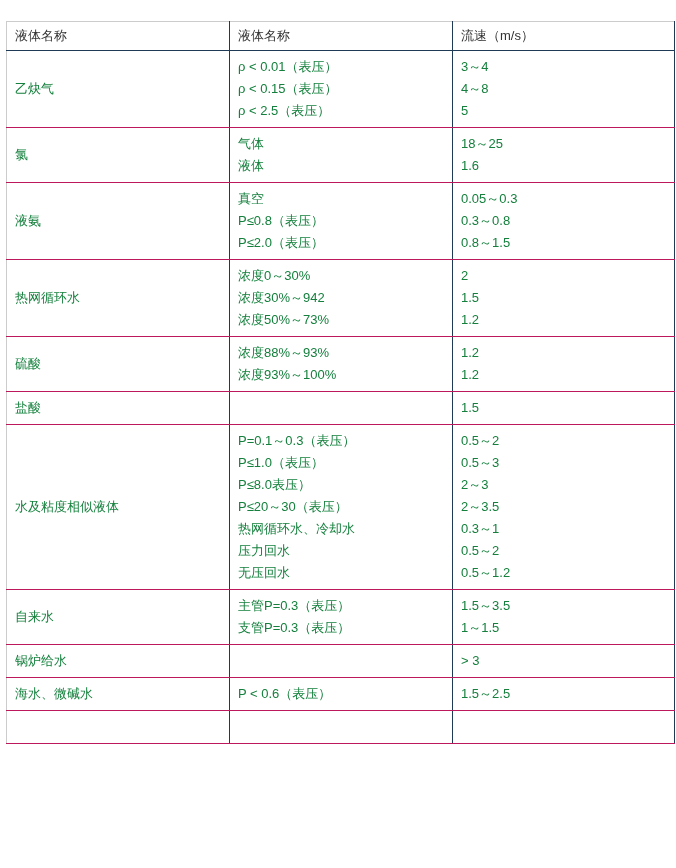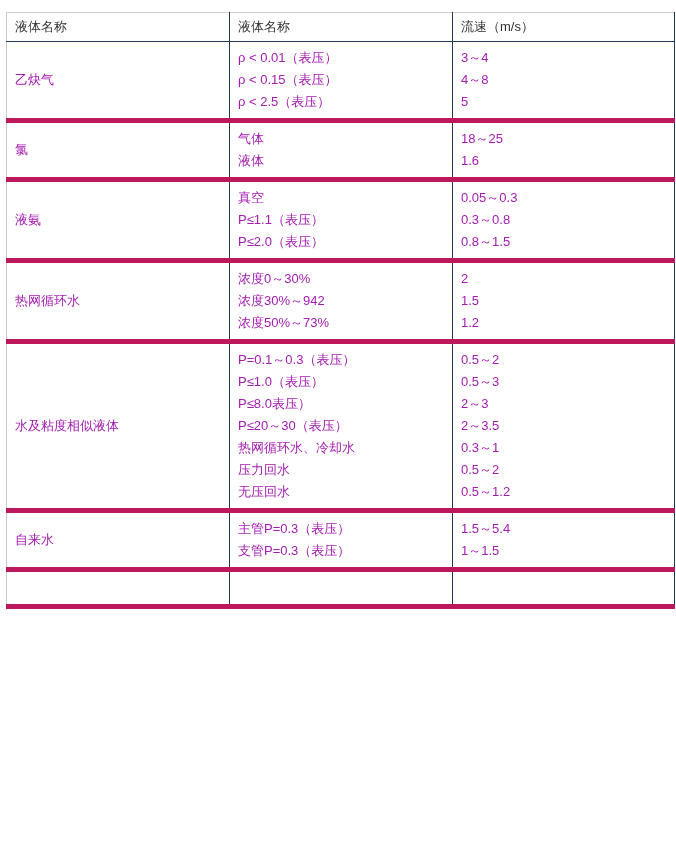--- a/index.html
+++ b/index.html
@@ -10,21 +10,21 @@
   }
   body {
     font-family: "Liberation Sans", "DejaVu Sans", sans-serif;
     color: #333333;
   }
   .page {
     width: 676px;
     height: 868px;
     background: #ffffff;
     box-sizing: border-box;
-    padding: 12px 2px 4px 6px;
+    padding: 21px 2px 4px 6px;
   }
   table.flow-table {
     border-collapse: collapse;
     width: 668px;
     table-layout: fixed;
     border-top: 1px solid #cccccc;
     border-left: 1px solid #cccccc;
     font-size: 13px;
   }
   table.flow-table col.c1 { width: 223px; }
@@ -38,24 +38,24 @@
     border-right: 1px solid #1f3a57;
     border-bottom: 1px solid #1f3a57;
     white-space: pre-line;
     vertical-align: middle;
     color: #333333;
   }
   td.cell {
     padding: 5px 8px;
     line-height: 22px;
     border-right: 1px solid #1f3a57;
-    border-bottom: 5px solid #be185d;
+    border-bottom: 1px solid #be185d;
     white-space: pre-line;
     vertical-align: middle;
-    color: #a21caf;
+    color: #15803d;
     word-wrap: break-word;
   }
   tr.empty-row td.cell {
     height: 22px;
   }
 </style>
 </head>
 <body>
 
 <div class="page">
@@ -85,34 +85,46 @@
       <tr>
         <td class="cell">氯</td>
         <td class="cell">气体
 液体</td>
         <td class="cell">18～25
 1.6</td>
       </tr>
       <tr>
         <td class="cell">液氨</td>
         <td class="cell">真空
-P≤1.1（表压）
+P≤0.8（表压）
 P≤2.0（表压）</td>
         <td class="cell">0.05～0.3
 0.3～0.8
 0.8～1.5</td>
       </tr>
       <tr>
         <td class="cell">热网循环水</td>
         <td class="cell">浓度0～30%
 浓度30%～942
 浓度50%～73%</td>
         <td class="cell">2
 1.5
 1.2</td>
+      </tr>
+      <tr>
+        <td class="cell">硫酸</td>
+        <td class="cell">浓度88%～93%
+浓度93%～100%</td>
+        <td class="cell">1.2
+1.2</td>
+      </tr>
+      <tr>
+        <td class="cell">盐酸</td>
+        <td class="cell"></td>
+        <td class="cell">1.5</td>
       </tr>
       <tr>
         <td class="cell">水及粘度相似液体</td>
         <td class="cell">P=0.1～0.3（表压）
 P≤1.0（表压）
 P≤8.0表压）
 P≤20～30（表压）
 热网循环水、冷却水
 压力回水
 无压回水</td>
@@ -121,22 +133,32 @@
 2～3
 2～3.5
 0.3～1
 0.5～2
 0.5～1.2</td>
       </tr>
       <tr>
         <td class="cell">自来水</td>
         <td class="cell">主管P=0.3（表压）
 支管P=0.3（表压）</td>
-        <td class="cell">1.5～5.4
+        <td class="cell">1.5～3.5
 1～1.5</td>
+      </tr>
+      <tr>
+        <td class="cell">锅炉给水</td>
+        <td class="cell"></td>
+        <td class="cell">&gt; 3</td>
+      </tr>
+      <tr>
+        <td class="cell">海水、微碱水</td>
+        <td class="cell">P &lt; 0.6（表压）</td>
+        <td class="cell">1.5～2.5</td>
       </tr>
       <tr class="empty-row">
         <td class="cell"></td>
         <td class="cell"></td>
         <td class="cell"></td>
       </tr>
     </tbody>
   </table>
 </div>
 

